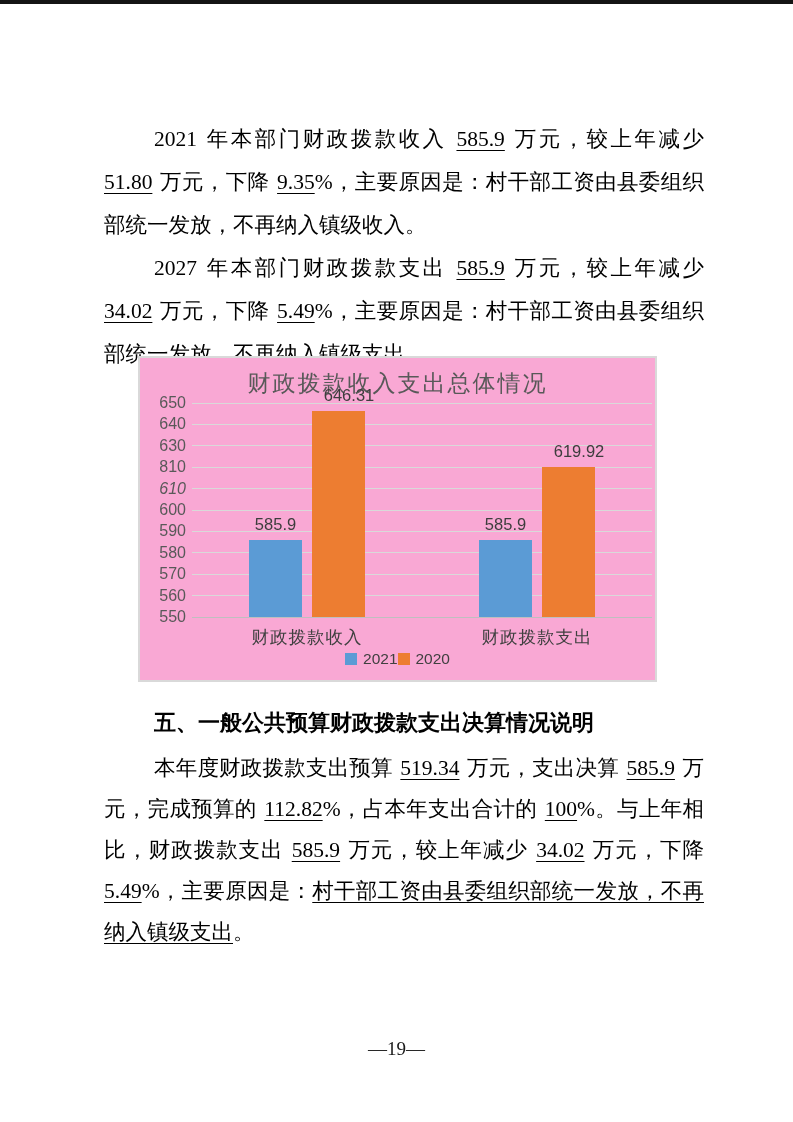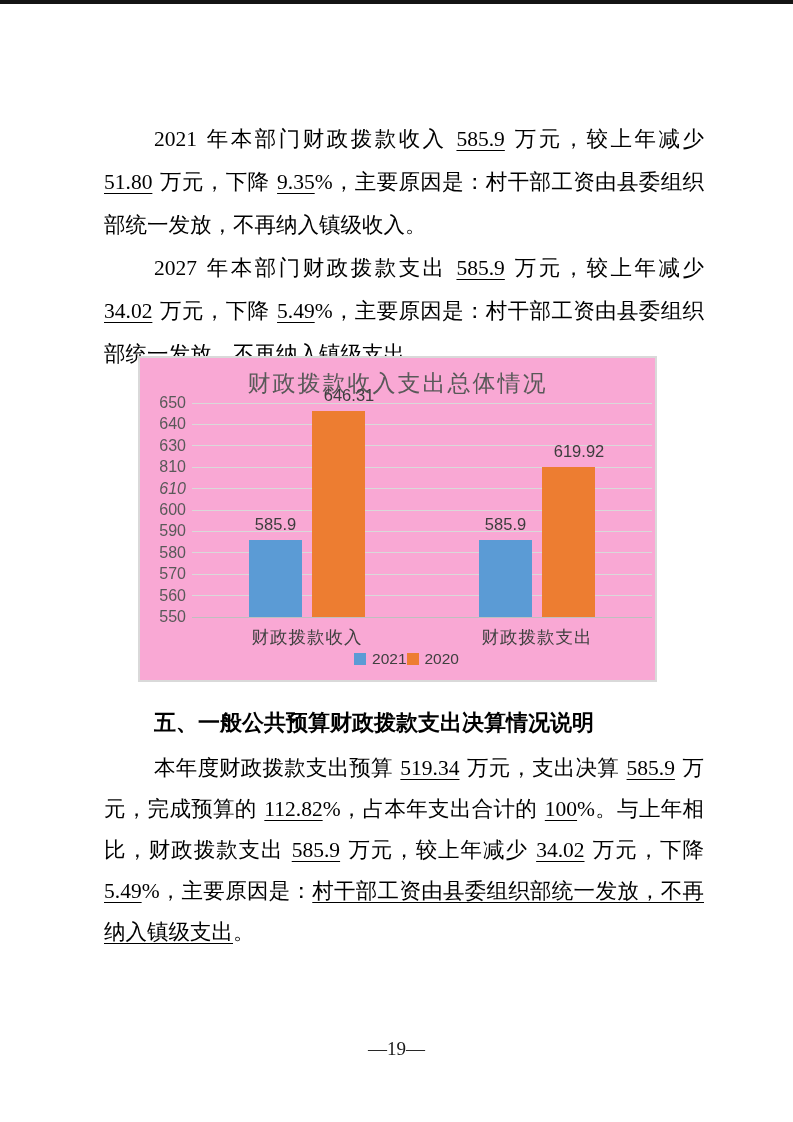--- a/index.html
+++ b/index.html
@@ -45,21 +45,21 @@
     font-family:"Liberation Sans","DejaVu Sans",sans-serif;font-size:16px;color:#595959;
   }
   .cat{
     position:absolute;top:267px;transform:translateX(-50%);white-space:nowrap;
     font-size:17.5px;color:#404040;letter-spacing:1px;
     font-family:"Liberation Serif","DejaVu Serif",serif;
   }
   .legend{
     position:absolute;left:0;bottom:12px;width:100%;
     display:flex;justify-content:center;align-items:center;gap:0;
-    font-family:"Liberation Sans","DejaVu Sans",sans-serif;font-size:15.5px;color:#404040;padding-left:9px;
+    font-family:"Liberation Sans","DejaVu Sans",sans-serif;font-size:15.5px;color:#404040;
   }
   .legend-item{display:flex;align-items:center;gap:6px;}
   .swatch{width:12px;height:12px;display:inline-block;}
   .page-number{
     position:absolute;top:1038px;left:0;width:100%;text-align:center;
     font-size:19px;color:#1a1a1a;
   }
 </style>
 </head>
 <body>

